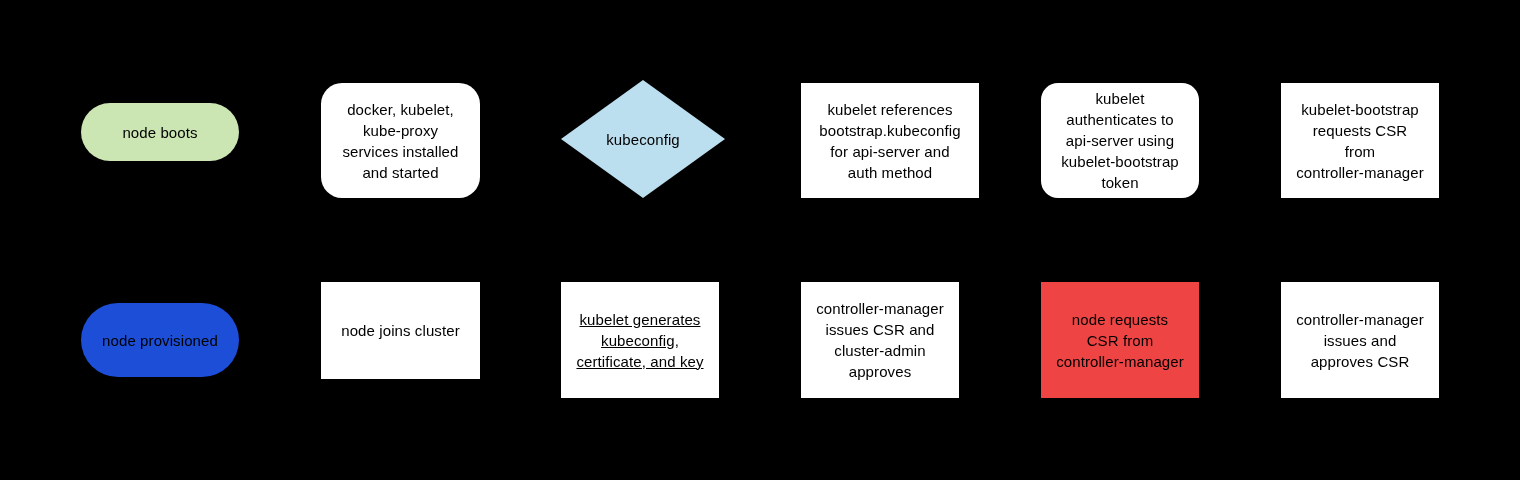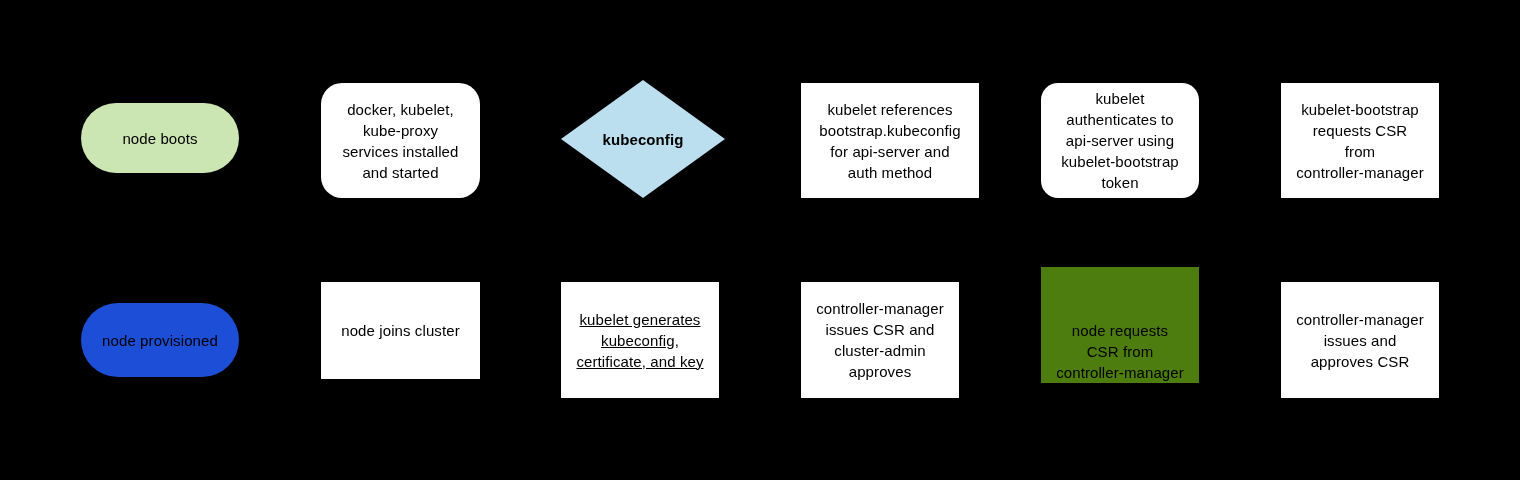--- a/index.html
+++ b/index.html
@@ -61,29 +61,28 @@
   .node.decision .diamond-shape {
     position: absolute;
     inset: 0;
     background: #bcdff0;
     clip-path: polygon(50% 0%, 100% 50%, 50% 100%, 0% 50%);
   }
   .node.decision .label {
     position: relative;
     display: block;
     z-index: 2;
-    font-weight: bold;
   }
 </style>
 </head>
 <body>
 
 <div id="canvas" style="width: 1520px; height: 480px; background: rgb(0, 0, 0);">
 
-<div class="node terminator" style="left: 81px; top: 103px; width: 158px; height: 70px; background: rgb(204, 230, 179);"><span class="label">node boots</span></div>
+<div class="node terminator" style="left: 81px; top: 103px; width: 158px; height: 58px; background: rgb(204, 230, 179);"><span class="label">node boots</span></div>
     <div class="node process" style="left: 321px; top: 83px; width: 159px; height: 115px; background: rgb(255, 255, 255); border-radius: 21px;"><span class="label">docker, kubelet,
 kube-proxy
 services installed
 and started</span></div>
     <div class="node decision" style="left: 561px; top: 80px; width: 164px; height: 118px;"><div class="diamond-shape" style="background: rgb(188, 223, 240);"></div><span class="label">kubeconfig</span></div>
     <div class="node process" style="left: 801px; top: 83px; width: 178px; height: 115px; background: rgb(255, 255, 255);"><span class="label">kubelet references
 bootstrap.kubeconfig
 for api-server and
 auth method</span></div>
     <div class="node process" style="left: 1041px; top: 83px; width: 158px; height: 115px; background: rgb(255, 255, 255); border-radius: 17px;"><span class="label">kubelet
@@ -97,19 +96,19 @@
 controller-manager</span></div>
     <div class="node terminator" style="left: 81px; top: 303px; width: 158px; height: 74px; background: #1d4ed8;"><span class="label">node provisioned</span></div>
     <div class="node process" style="left: 321px; top: 282px; width: 159px; height: 97px; background: rgb(255, 255, 255);"><span class="label">node joins cluster</span></div>
     <div class="node process" style="left: 561px; top: 282px; width: 158px; height: 116px; background: rgb(255, 255, 255); text-decoration: underline;"><span class="label">kubelet generates
 kubeconfig,
 certificate, and key</span></div>
     <div class="node process" style="left: 801px; top: 282px; width: 158px; height: 116px; background: rgb(255, 255, 255);"><span class="label">controller-manager
 issues CSR and
 cluster-admin
 approves</span></div>
-    <div class="node process" style="left: 1041px; top: 267px; width: 158px; height: 116px; background: #4d7c0f; align-items: flex-end;"><span class="label">node requests
+    <div class="node process" style="left: 1041px; top: 282px; width: 158px; height: 116px; background: #ef4444;"><span class="label">node requests
 CSR from
 controller-manager</span></div>
     <div class="node process" style="left: 1281px; top: 282px; width: 158px; height: 116px; background: rgb(255, 255, 255);"><span class="label">controller-manager
 issues and
 approves CSR</span></div>
   </div>
 
 </body></html>

